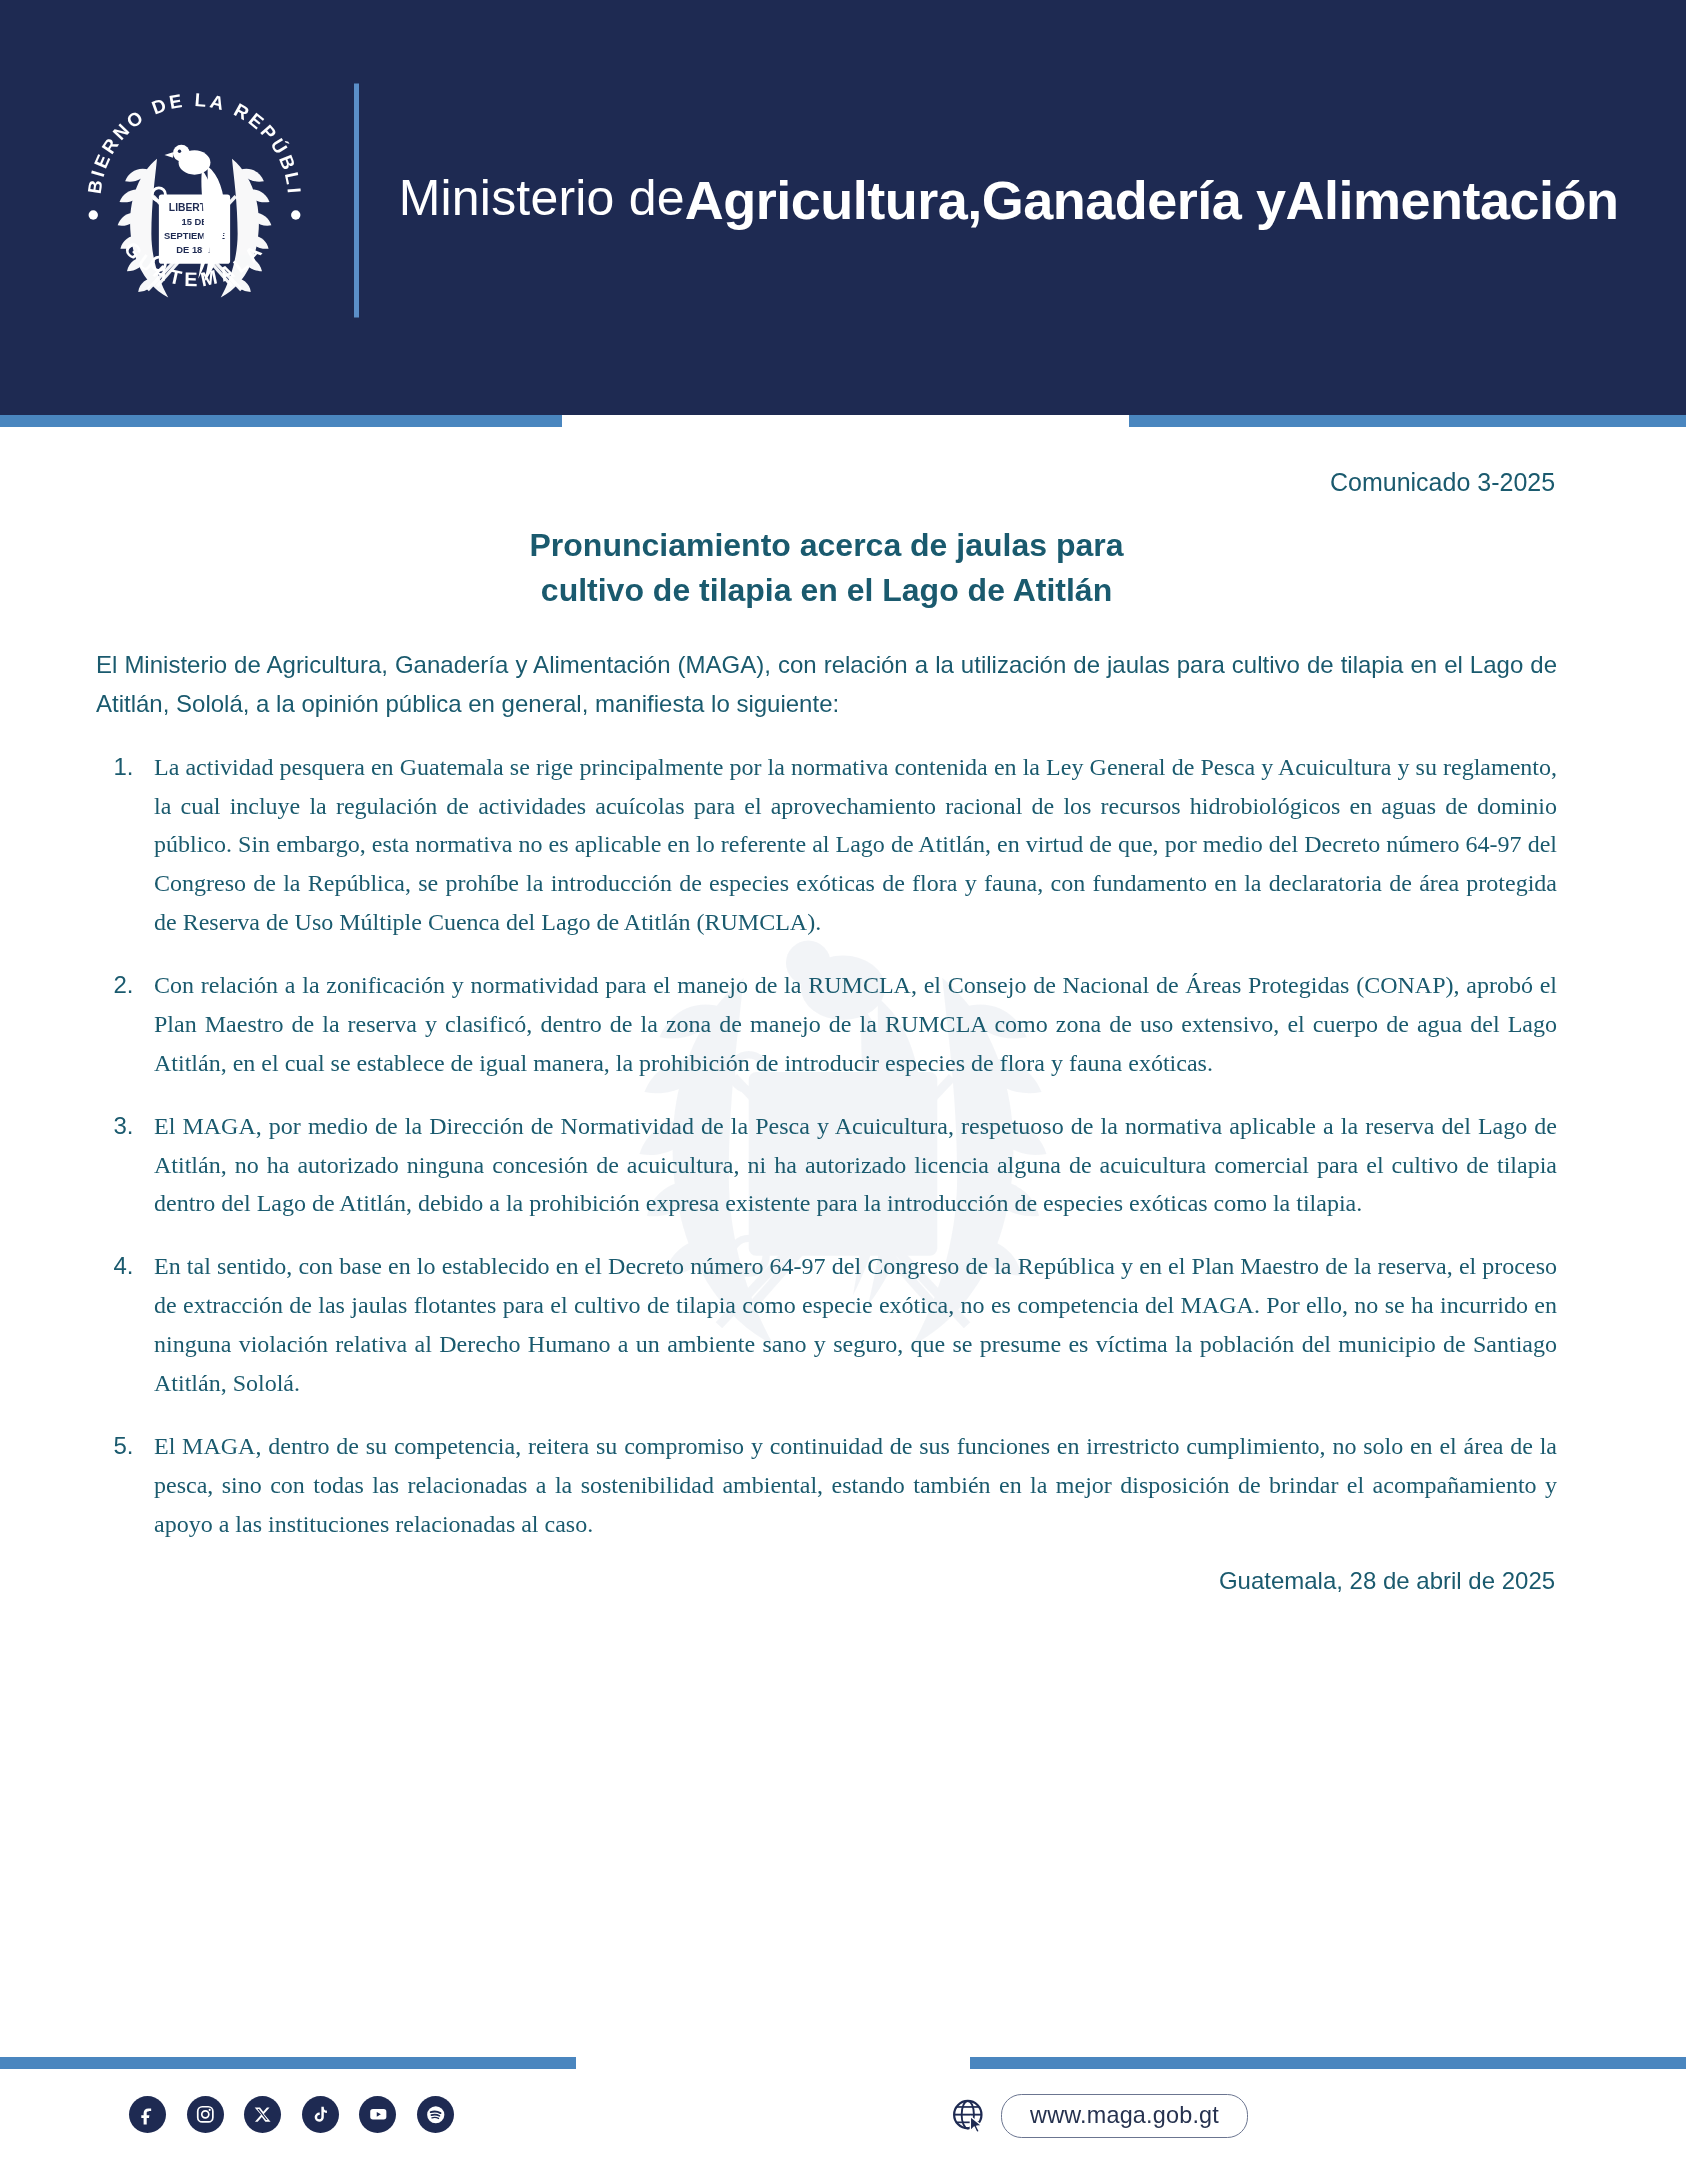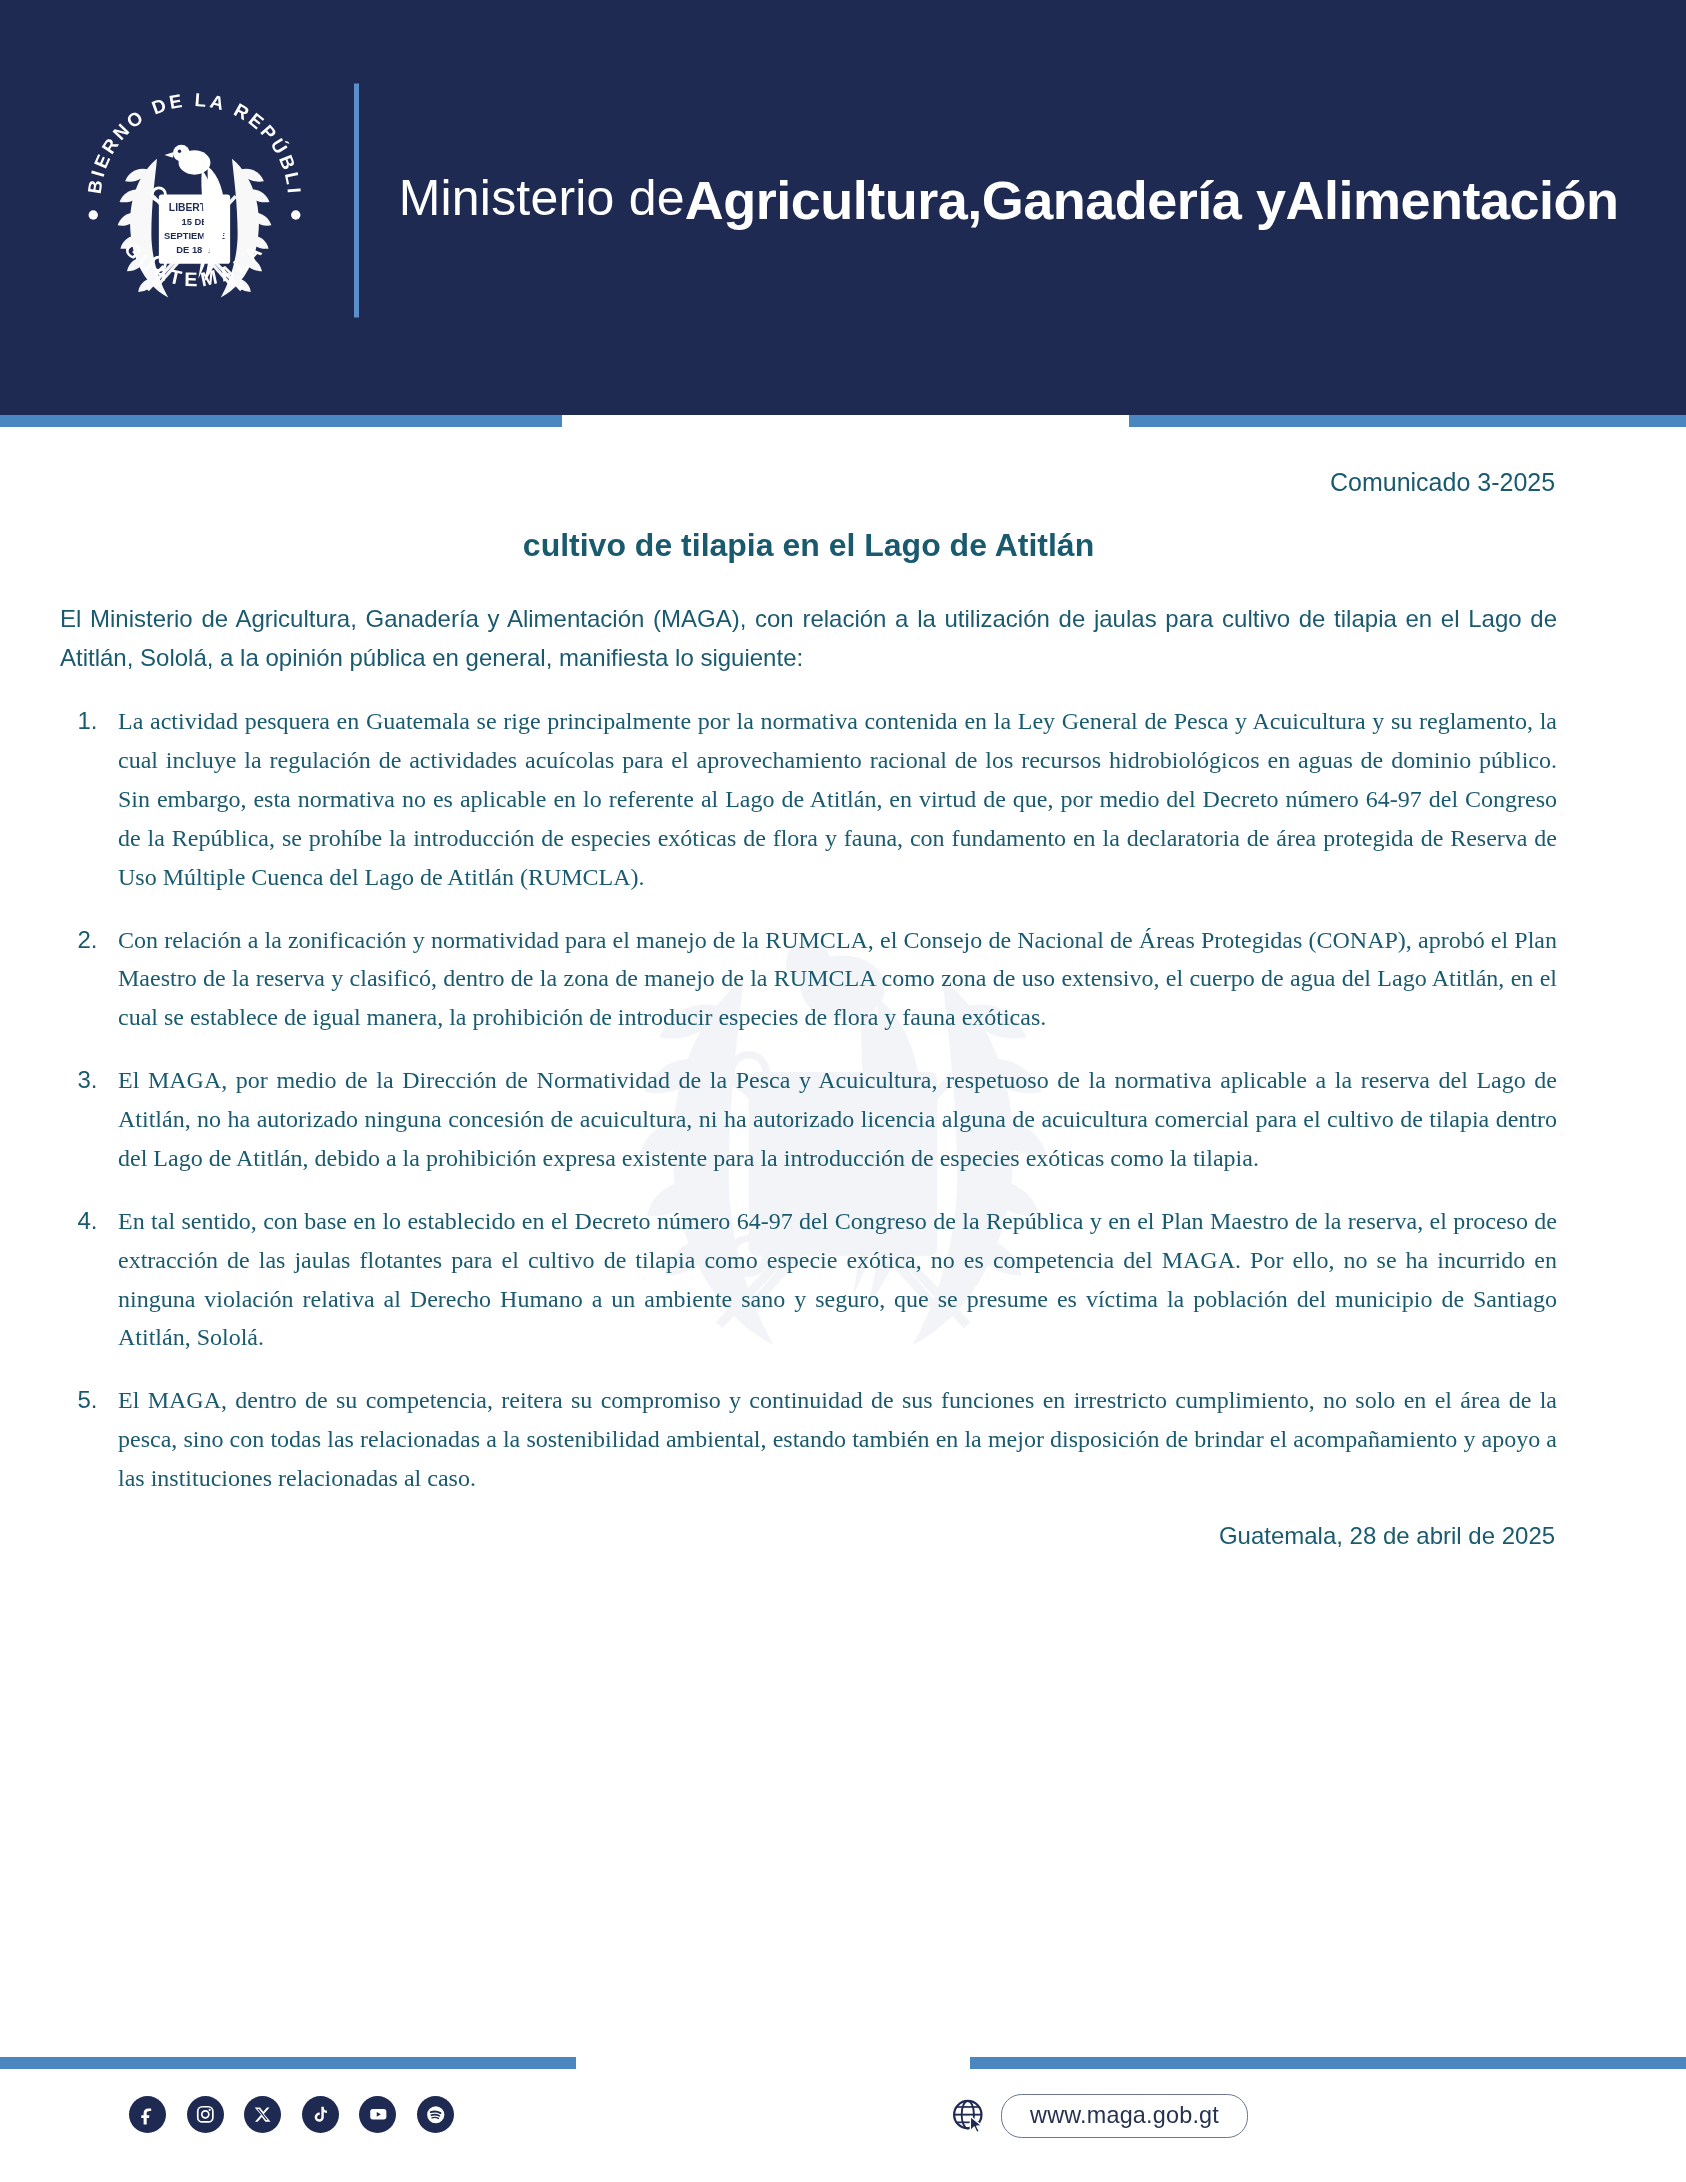--- a/index.html
+++ b/index.html
@@ -101,21 +101,21 @@
     pointer-events: none;
     z-index: 0;
   }
 
   
   .body-area {
     position: absolute;
     top: 427px; left: 0;
     width: 1686px;
     z-index: 2;
-    padding: 0 129px 0 60px;
+    padding: 0 129px 0 96px;
   }
 
   .comunicado {
     text-align: right;
     font-size: 25px;
     color: #1a5a6e;
     margin-top: 41px;
     padding-right: 1.9px;
     font-family: "Liberation Sans", sans-serif;
   }
@@ -364,20 +364,21 @@
       <path d="M150,100 C166,112 172,142 166,176 C162,198 154,214 146,224 C152,200 156,170 152,142 C150,124 150,110 150,100 Z"></path>
       <path d="M144,104 C156,118 160,146 155,176 C151,196 145,210 140,220 C144,198 148,168 145,142 C143,124 143,112 144,104 Z"></path>
     </g>
   </svg>
 
   <div class="body-area">
 
     <div class="comunicado">Comunicado 3-2025</div>
 
     <div class="doc-title">
+      <div>Pronunciamiento acerca de jaulas para</div>
       <div>cultivo de tilapia en el Lago de Atitlán</div>
     </div>
 
     <p class="intro">El Ministerio de Agricultura, Ganadería y Alimentación (MAGA), con relación a la utilización de jaulas para cultivo de tilapia en el Lago de Atitlán, Sololá, a la opinión pública en general, manifiesta lo siguiente:</p>
 
     <ol class="list">
       <li class="list-item">
         <span class="item-num">1.</span>
         <span class="item-text">La actividad pesquera en Guatemala se rige principalmente por la normativa contenida en la Ley General de Pesca y Acuicultura y su reglamento, la cual incluye la regulación de actividades acuícolas para el aprovechamiento racional de los recursos hidrobiológicos en aguas de dominio público. Sin embargo, esta normativa no es aplicable en lo referente al Lago de Atitlán, en virtud de que, por medio del Decreto número 64-97 del Congreso de la República, se prohíbe la introducción de especies exóticas de flora y fauna, con fundamento en la declaratoria de área protegida de Reserva de Uso Múltiple Cuenca del Lago de Atitlán (RUMCLA).</span>
       </li>

